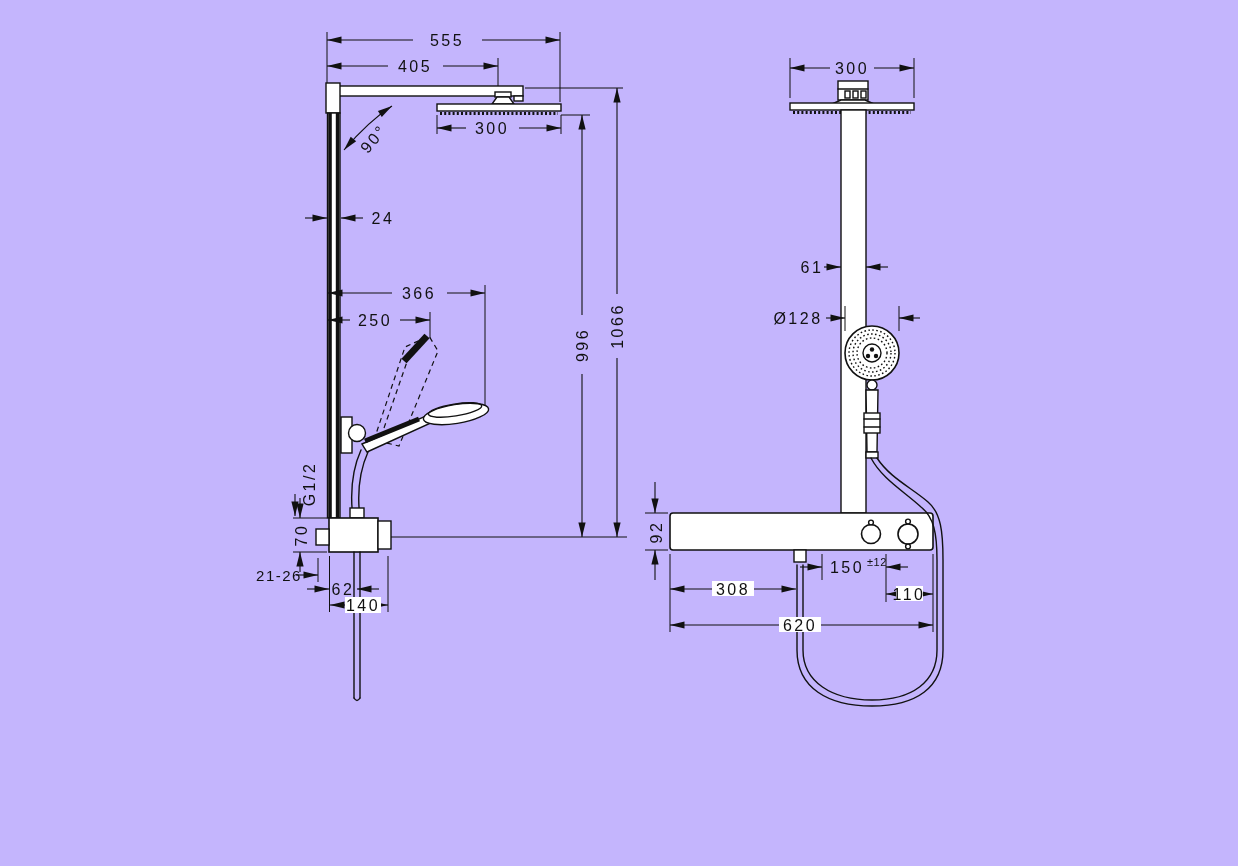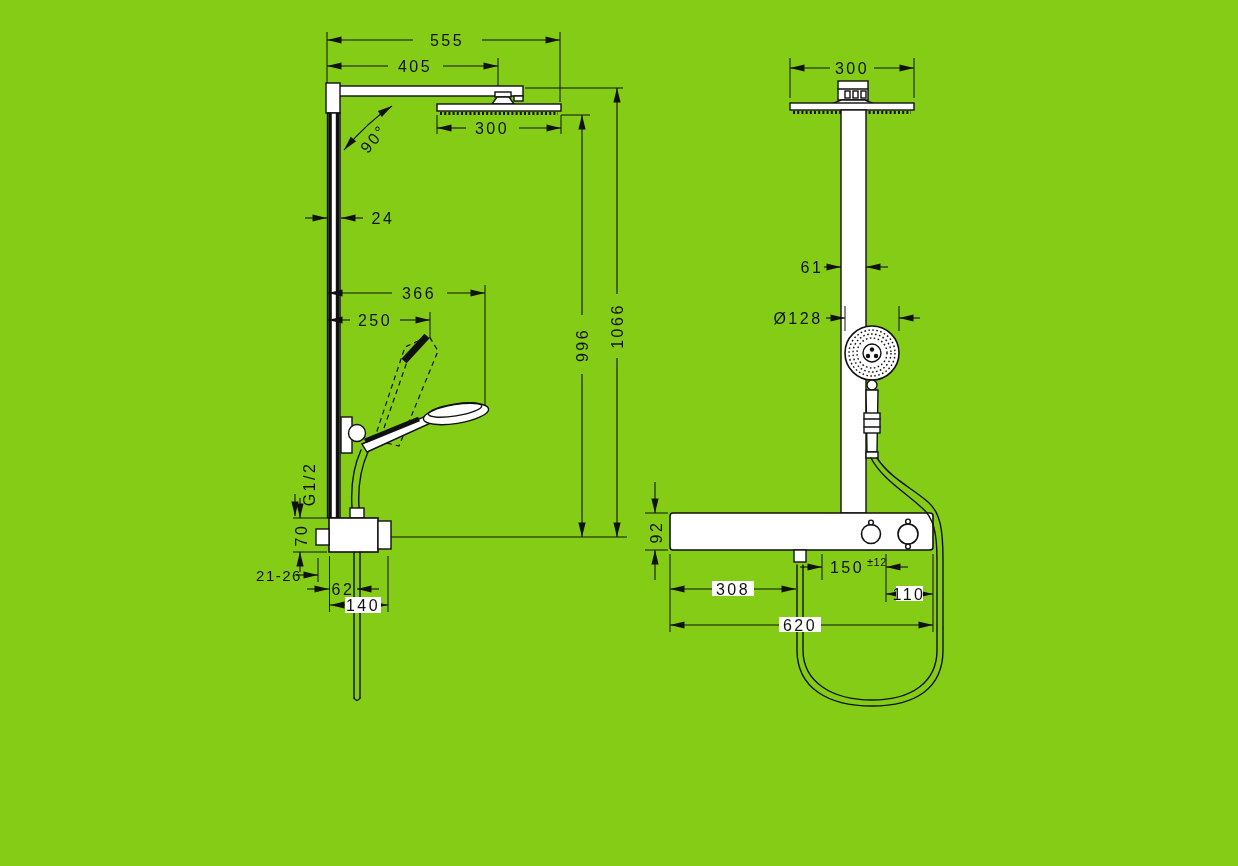--- a/index.html
+++ b/index.html
@@ -1,16 +1,16 @@
 <!DOCTYPE html>
 <html><head>
 <meta charset="utf-8">
 <style>
   html,body{margin:0;padding:0;background:#fff;}
-  .canvas{position:relative;width:1238px;height:866px;background:#84cc16;overflow:hidden;}
+  .canvas{position:relative;width:1238px;height:866px;background:#c4b5fd;overflow:hidden;}
   svg{display:block;}
   svg text{font-family:"Liberation Sans",sans-serif;font-size:16px;letter-spacing:2.5px;fill:#111;}
   svg text.small{font-size:15px;letter-spacing:1.5px;}
   svg text.sup{font-size:11px;letter-spacing:0.5px;}
   .ln{stroke:#111;stroke-width:1.4;fill:none;stroke-linecap:round;}
   .fw{stroke:#111;stroke-width:1.4;fill:#fff;}
   .fw2{stroke:#111;stroke-width:1.6;fill:#fff;}
   .dim{stroke:#111;stroke-width:1.1;fill:none;}
   .ext{stroke:#111;stroke-width:1;fill:none;}
   .thick{stroke:#111;fill:none;}

